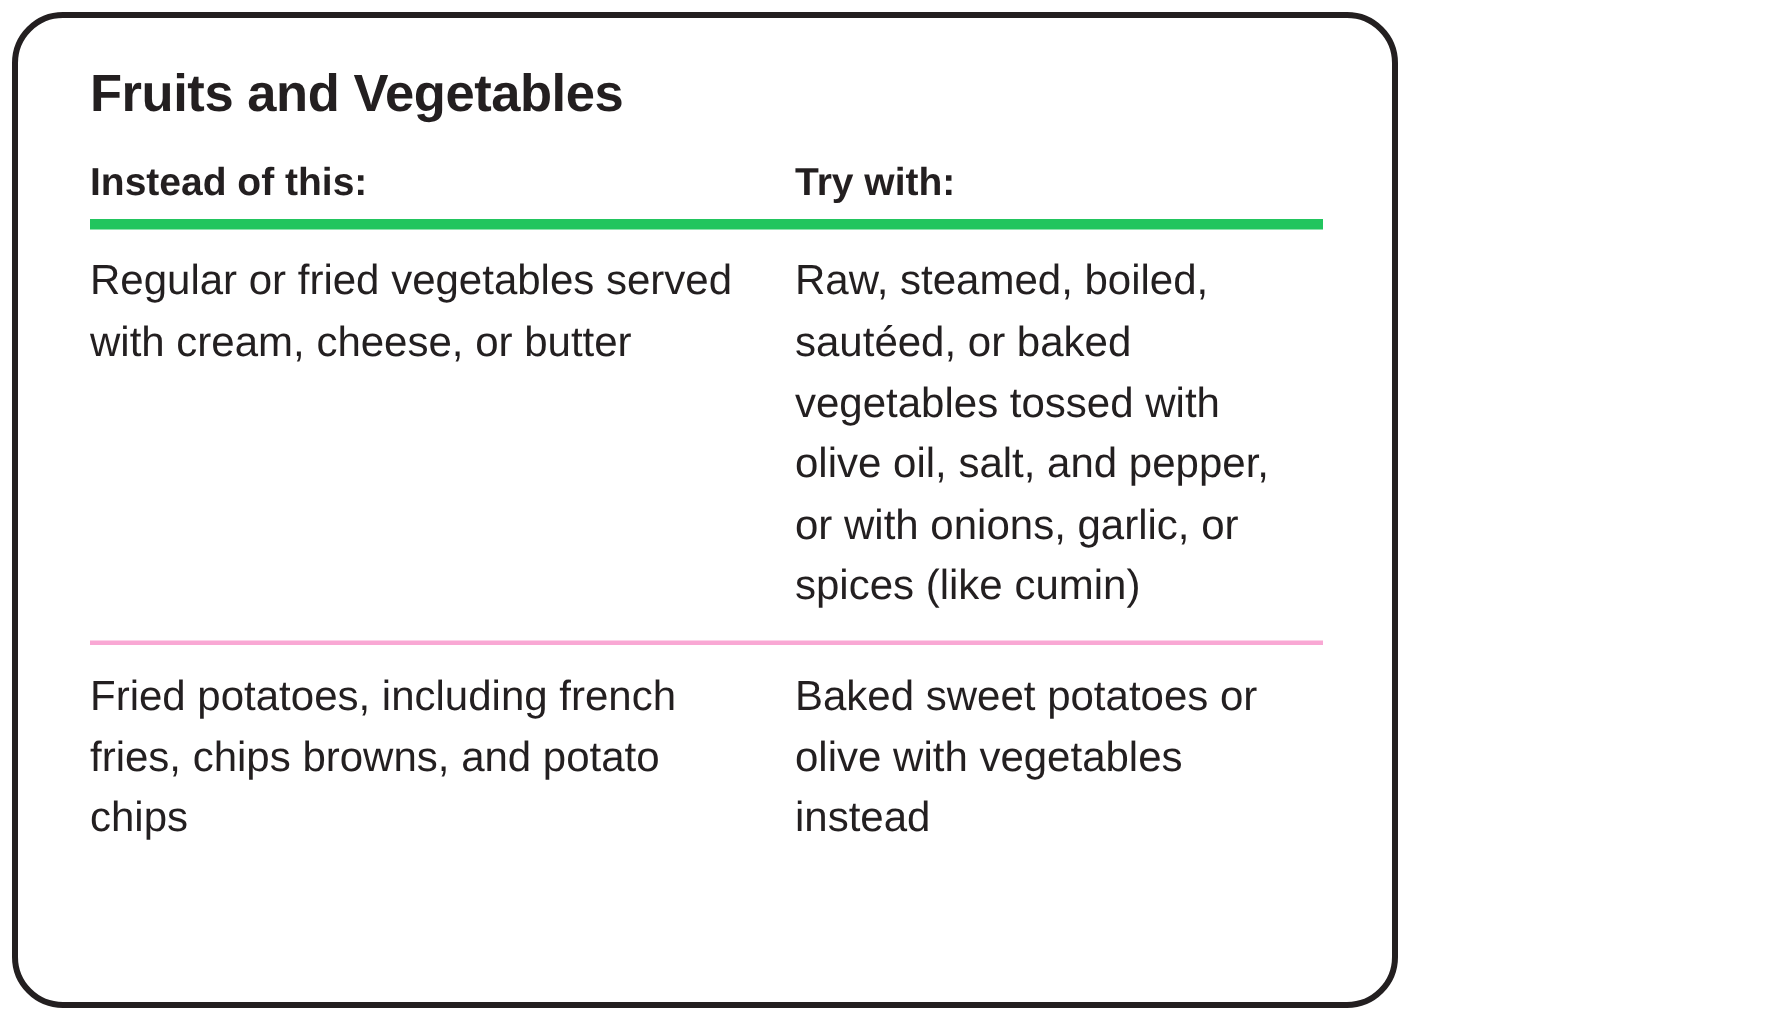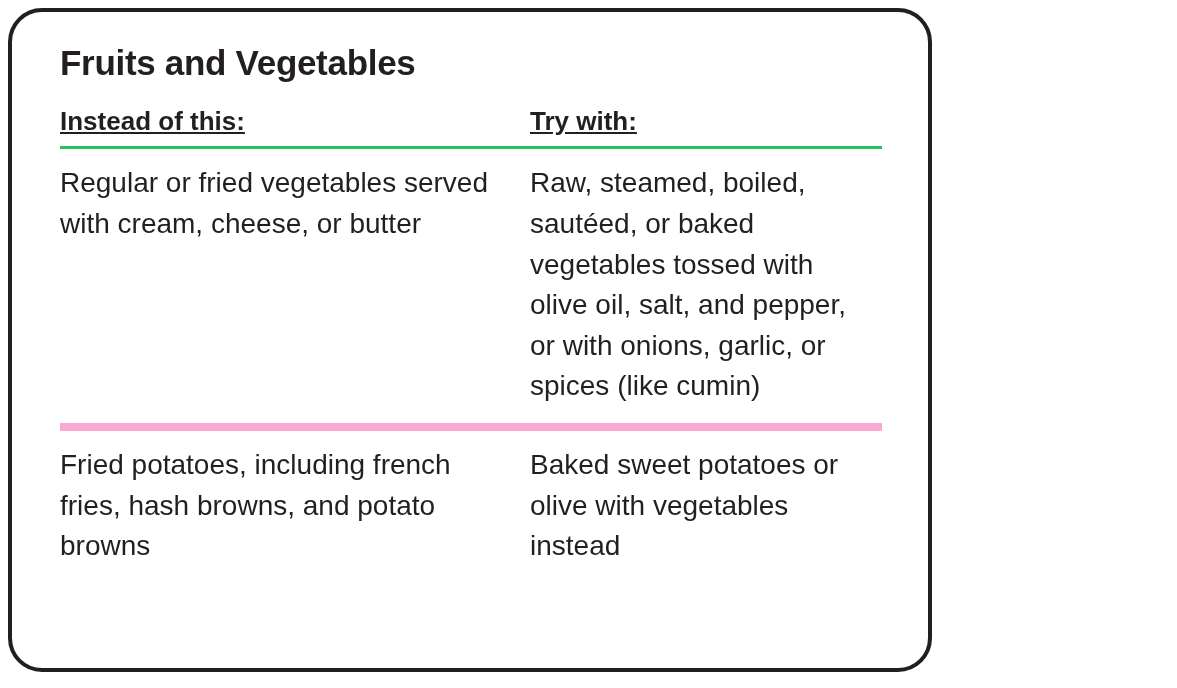--- a/index.html
+++ b/index.html
@@ -53,35 +53,34 @@
     text-align: left;
     font-size: 26px;
     font-weight: bold;
     color: #231f20;
     padding: 0 0 10px 0;
     vertical-align: bottom;
     line-height: 1.15;
   }
 
   tr.head-row th {
-    border-bottom: 3px solid #22c55e;
-    text-decoration: underline;
+    border-bottom: 7px solid #22c55e;
   }
 
   td.cell {
     font-size: 28px;
     font-weight: normal;
     line-height: 1.45;
     color: #231f20;
     padding: 14px 30px 16px 0;
     vertical-align: top;
   }
 
   tr.data-row.divider td {
-    border-bottom: 8px solid #f9a8d4;
+    border-bottom: 3px solid #f9a8d4;
   }
 
   tr.data-row:last-child td {
     border-bottom: none;
   }
 </style>
 </head>
 <body>
 
 <div class="card">
@@ -99,20 +98,20 @@
           <th class="col-head">Instead of this:</th>
           <th class="col-head">Try with:</th>
         </tr>
       </thead>
       <tbody>
         <tr class="data-row divider">
           <td class="cell">Regular or fried vegetables served with cream, cheese, or butter</td>
           <td class="cell">Raw, steamed, boiled, sautéed, or baked vegetables tossed with olive oil, salt, and pepper, or with onions, garlic, or spices (like cumin)</td>
         </tr>
         <tr class="data-row">
-          <td class="cell">Fried potatoes, including french fries, hash browns, and potato browns</td>
+          <td class="cell">Fried potatoes, including french fries, chips browns, and potato chips</td>
           <td class="cell">Baked sweet potatoes or olive with vegetables instead</td>
         </tr>
       </tbody>
     </table>
 
   </div>
 </div>
 
 </body></html>

